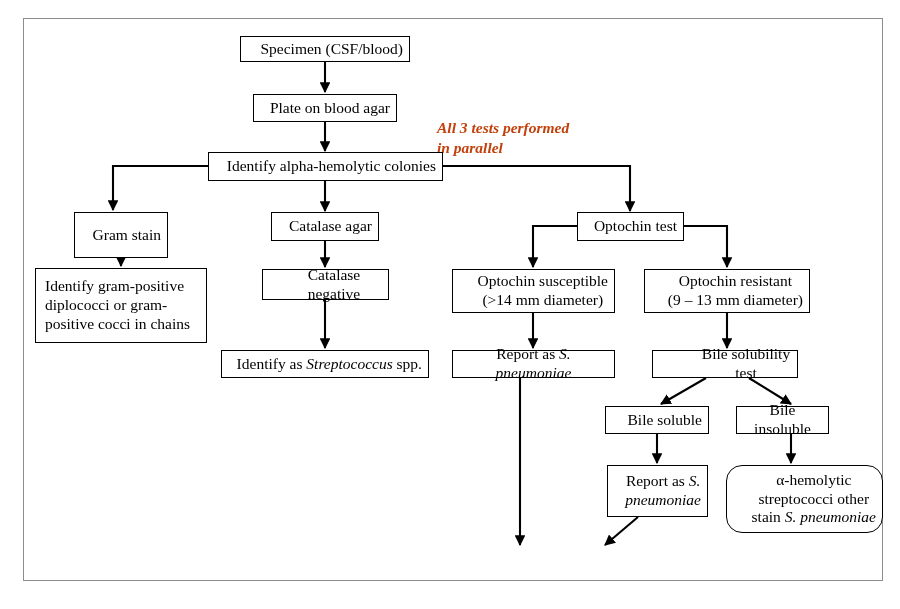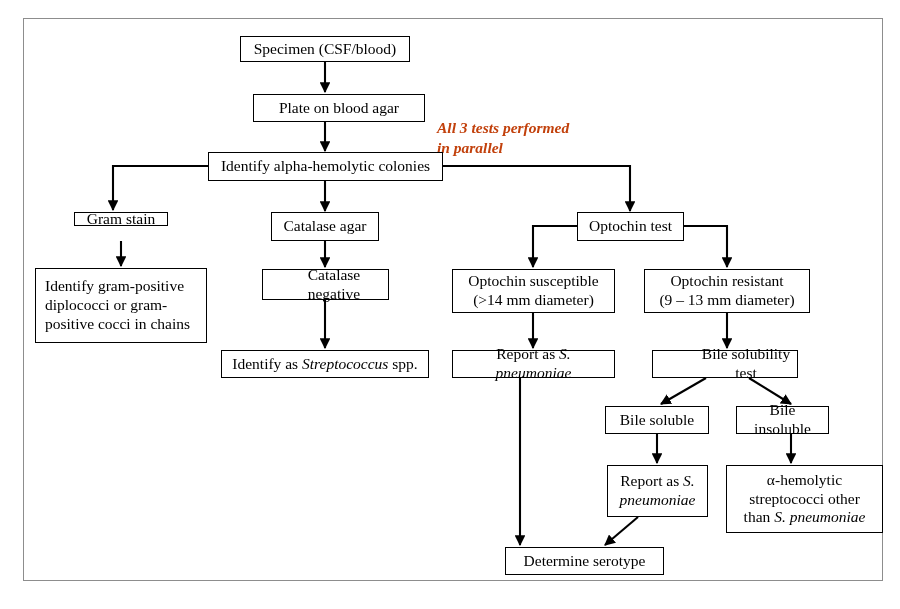--- a/index.html
+++ b/index.html
@@ -36,21 +36,21 @@
   .node {
     position: absolute;
     box-sizing: border-box;
     border: 1.6px solid #000000;
     background: #ffffff;
     color: #000000;
     font-size: 15.5px;
     line-height: 1.22;
     display: flex;
     align-items: center;
-    justify-content: center;
+    justify-content: flex-end;
     text-align: center;
     padding: 2px 6px;
   }
   .node.left-align {
     justify-content: flex-start;
     text-align: left;
     padding-left: 9px;
   }
   .node span { display: block; }
   .ital { font-style: italic; }
@@ -118,29 +118,29 @@
     </g>
   </svg>
 
   <div class="note" style="left:437px; top:118px; width:190px;">All 3 tests performed
 in parallel</div>
 
   <div class="node" style="left:240px; top:36px; width:170px; height:26px;">
     <span>Specimen (CSF/blood)</span>
   </div>
 
-  <div class="node" style="left:253px; top:94px; width:172px; height:28px;">
+  <div class="node" style="left:253px; top:94px; width:144px; height:28px;">
     <span>Plate on blood agar</span>
   </div>
 
   <div class="node" style="left:208px; top:152px; width:235px; height:29px;">
     <span>Identify alpha-hemolytic colonies</span>
   </div>
 
-  <div class="node" style="left:74px; top:212px; width:94px; height:14px;">
+  <div class="node" style="left:74px; top:212px; width:94px; height:46px;">
     <span>Gram stain</span>
   </div>
 
   <div class="node" style="left:271px; top:212px; width:108px; height:29px;">
     <span>Catalase agar</span>
   </div>
 
   <div class="node" style="left:577px; top:212px; width:107px; height:29px;">
     <span>Optochin test</span>
   </div>
@@ -197,27 +197,24 @@
 
   <div class="node" style="left:607px; top:465px; width:101px; height:52px;">
     <div>
       <div>
         <span style="display:inline">Report as </span><span class="ital" style="display:inline">S.</span>
       </div>
       <div class="ital">pneumoniae</div>
     </div>
   </div>
 
-  <div class="node" style="left:726px; top:465px; width:157px; height:68px;">
+  <div class="node" style="left:726px; top:465px; width:157px; height:68px;border-radius:16px;">
     <div>
       <span>α-hemolytic</span>
       <span>streptococci other</span>
       <div>
-        <span style="display:inline">than </span><span class="ital" style="display:inline">S. pneumoniae</span>
+        <span style="display:inline">stain </span><span class="ital" style="display:inline">S. pneumoniae</span>
       </div>
     </div>
   </div>
 
-  <div class="node" style="left:505px; top:547px; width:159px; height:28px;">
-    <span>Determine serotype</span>
-  </div>
 
 </div>
 
 </body></html>

